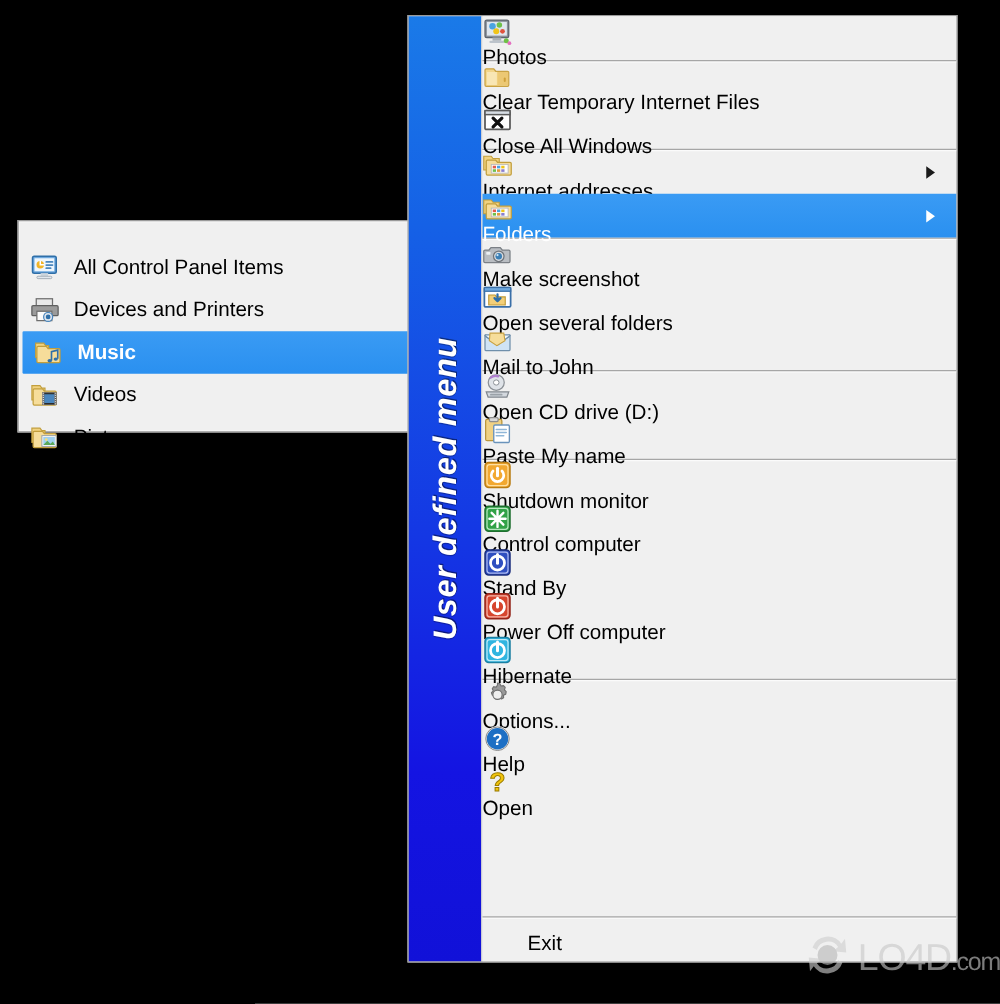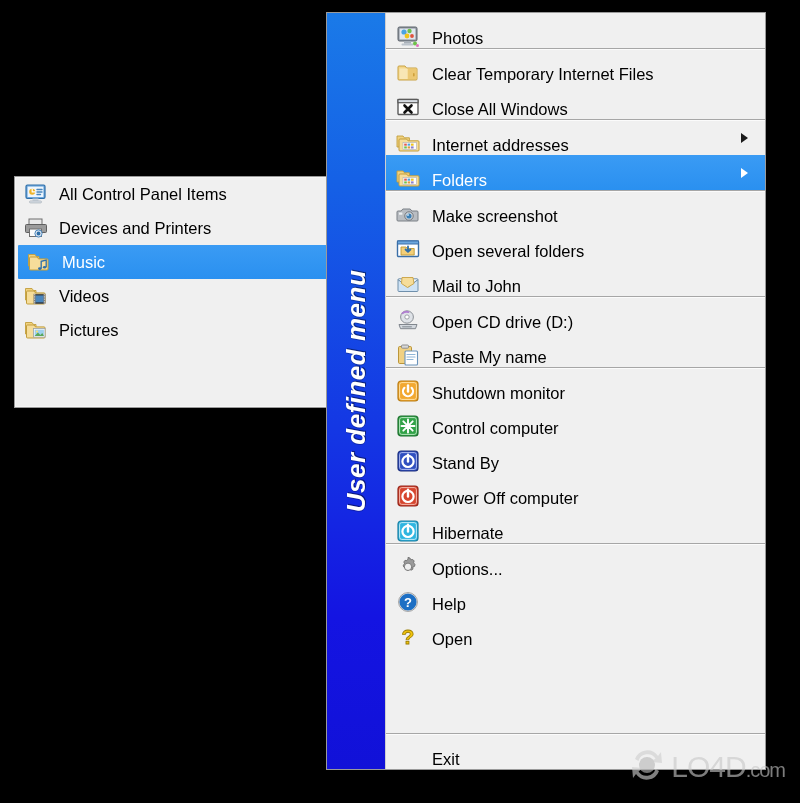--- a/index.html
+++ b/index.html
@@ -32,23 +32,24 @@
     white-space:nowrap;
     color:#ffffff;
     font-family:"Liberation Sans", sans-serif;
     font-style:italic;font-weight:bold;font-size:26px;
     letter-spacing:.5px;
     text-shadow:1px 1px 0 rgba(0,0,0,.45), -1px 0 0 rgba(0,0,0,.25);
   }
   .items{flex:1 1 auto;display:flex;flex-direction:column;background:#f0f0f0;position:relative;}
 
   .mi{
-    height:35px;display:flex;align-items:flex-end;
-    padding-left:10px;box-sizing:border-box;position:relative;
+    height:35px;display:flex;align-items:flex-start;
+    box-sizing:border-box;position:relative;
     cursor:default;
+    flex-direction:column;
   }
   .mi.sel{
     background:linear-gradient(to bottom,#3a9bf4 0%,#2a90f0 100%);
   }
   .mi .ico{
     width:24px;height:24px;flex:0 0 24px;margin-right:12px;
     position:relative;display:block;
   }
   .mi .lbl{
     font-size:16.5px;color:#000;white-space:nowrap;
@@ -60,41 +61,41 @@
     width:0;height:0;border-left:7px solid #1a1a1a;
     border-top:5px solid transparent;border-bottom:5px solid transparent;
   }
   .mi.sel .arrow{border-left-color:#ffffff;}
   .sep{height:1px;background:#a6a6a6;margin:0;box-shadow:0 1px 0 #fbfbfb;}
   .spacer{flex:1 1 auto;}
   .mi.noicon .lbl{margin-left:36px;margin-top:12px;}
 
   
   .submenu{
-    position:absolute;left:14px;top:176px;width:323px;height:232px;
+    position:absolute;left:14px;top:176px;width:323px;height:170px;
     background:#f0f0f0;border:1px solid #9a9a9a;box-sizing:border-box;
-    padding:0 0;
+    padding:20px 0;
     box-shadow:0 0 0 1px rgba(255,255,255,.4) inset;
   }
   .sm-item{
     height:34px;display:flex;align-items:center;padding-left:9px;
     box-sizing:border-box;position:relative;cursor:default;
   }
   .sm-item.sel{background:linear-gradient(to bottom,#3a9bf4 0%,#2a90f0 100%);
-    margin:0 3px;border-radius:1px;}
+    margin:0 3px;border-radius:1px;font-weight:bold;}
   .sm-item .ico{width:24px;height:24px;flex:0 0 24px;margin-right:11px;position:relative;}
   .sm-item .lbl{font-size:16.5px;color:#000;white-space:nowrap;}
   .sm-item.sel .lbl{color:#fff;}
 
   
   .ico svg{display:block;width:24px;height:24px;}
 
   
   .wm{
-    position:absolute;right:15px;bottom:14px;
+    position:absolute;right:0;bottom:14px;
     display:flex;align-items:center;gap:4px;opacity:.62;
   }
   .wm .wmtxt{
     color:#c8c8c8;font-size:30px;letter-spacing:-1px;
     font-family:"Liberation Sans", sans-serif;
   }
   .wm .wmtxt .sm{font-size:20px;}
 </style>
 </head>
 <body>

